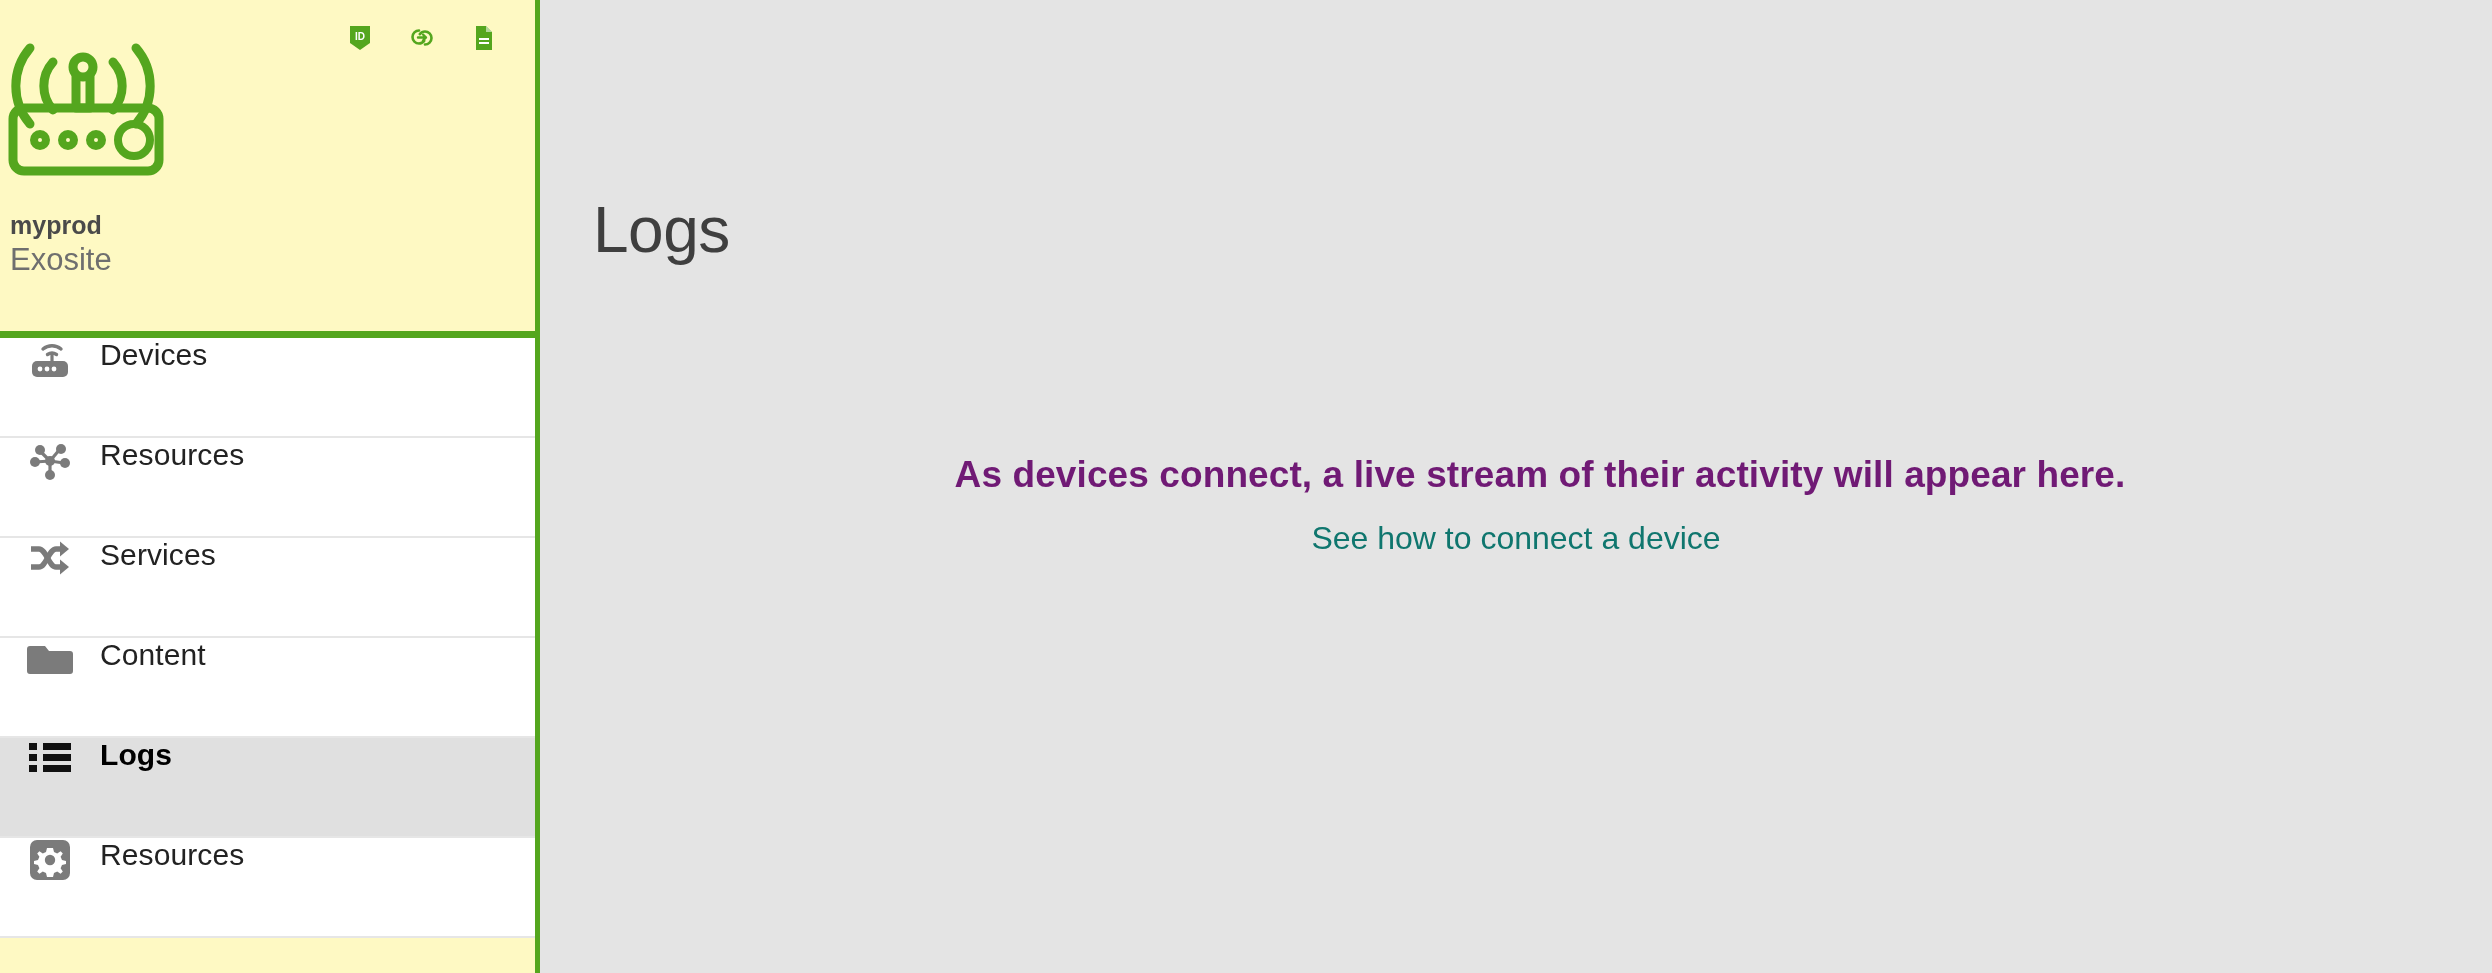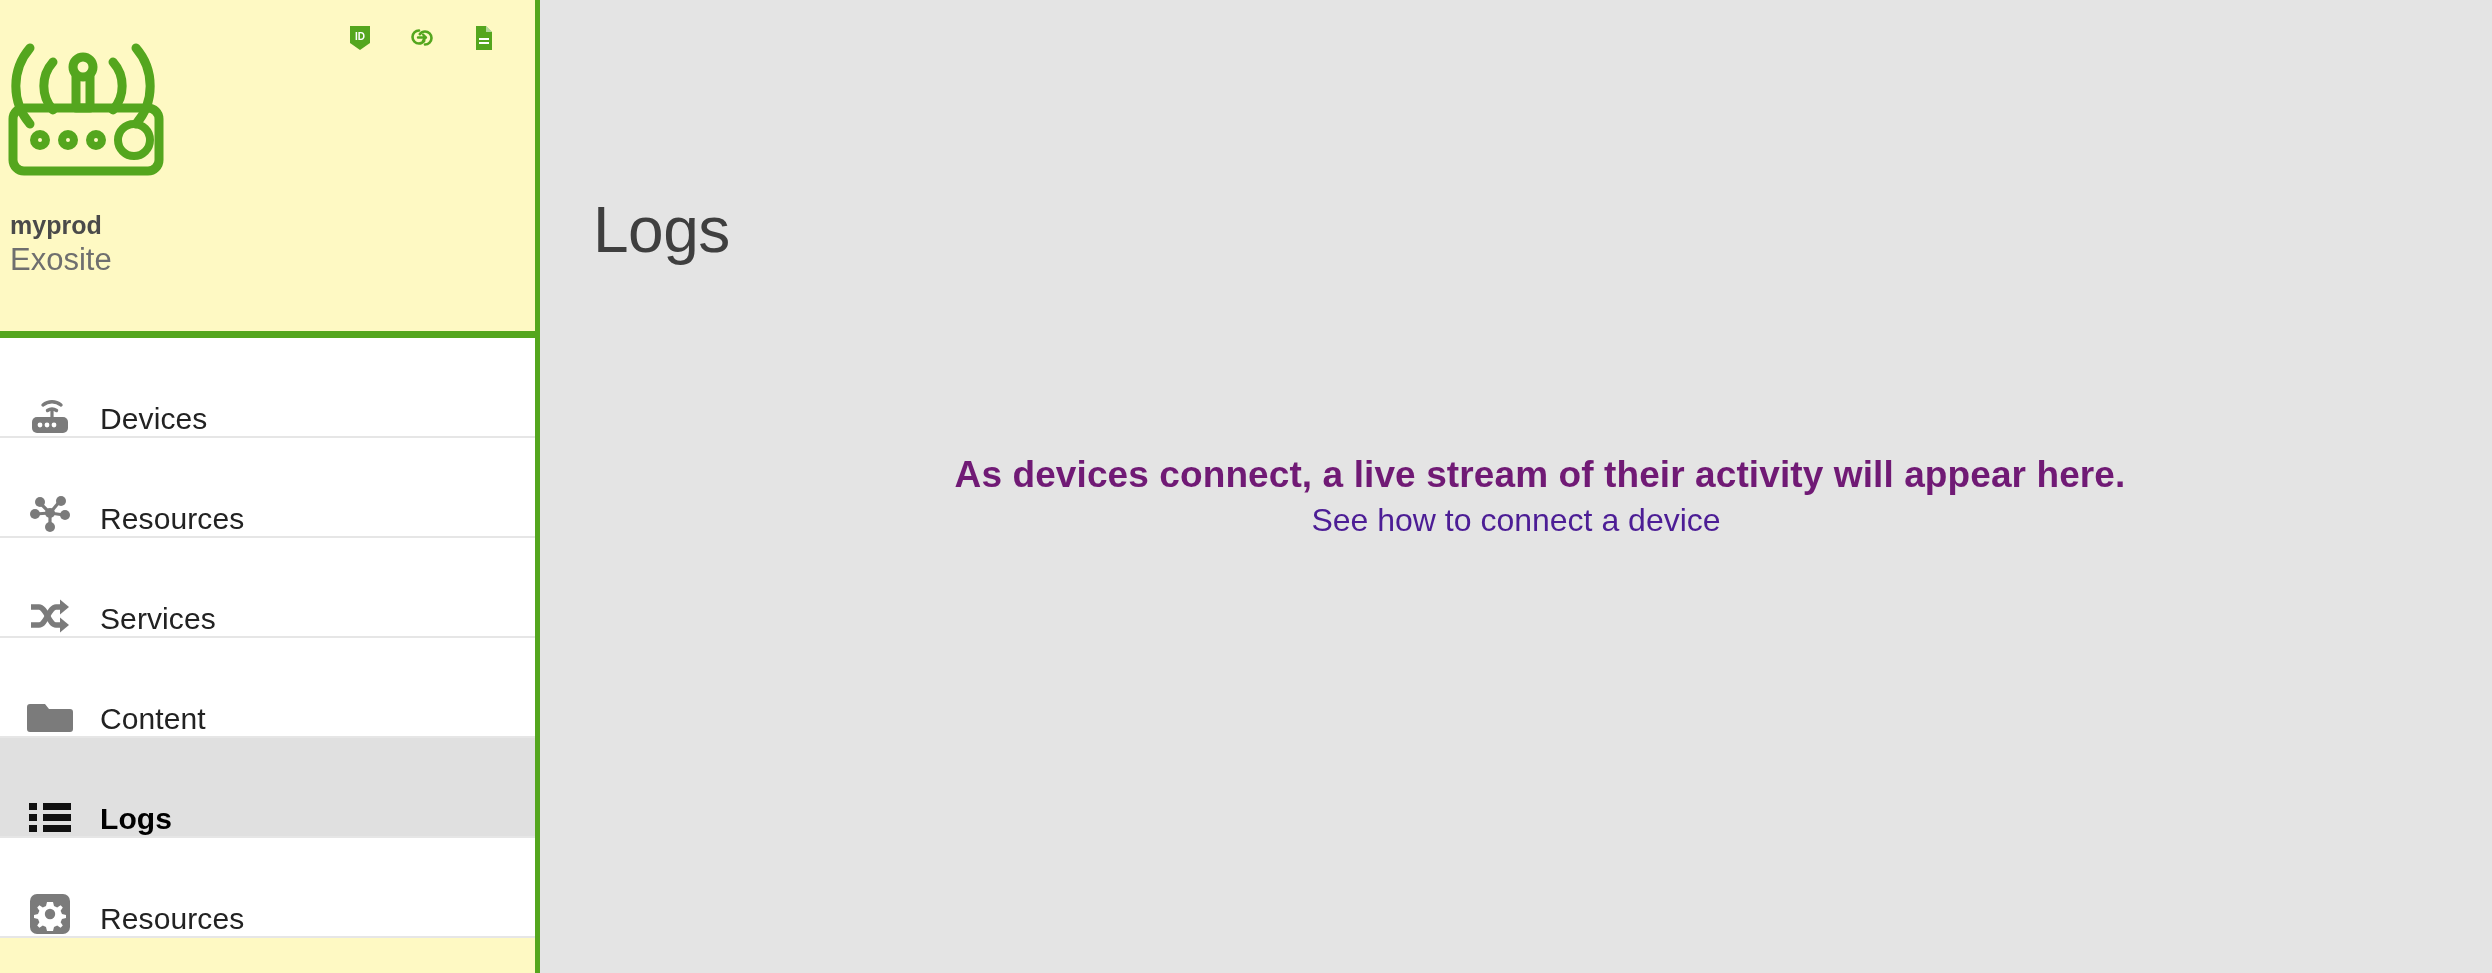--- a/index.html
+++ b/index.html
@@ -96,21 +96,21 @@
   .nav {
     display: flex;
     flex-direction: column;
     flex: 1 1 auto;
     overflow: hidden;
   }
   .nav-item {
     height: 100px;
     box-sizing: border-box;
     display: flex;
-    align-items: flex-end;
+    align-items: flex-start;
     border-bottom: 2px solid #e6e6e6;
     background: #ffffff;
     cursor: pointer;
     flex: 0 0 auto;
   }
   .nav-item.active {
     background: #e0e0e0;
   }
   .nav-icon {
     width: 100px;
@@ -161,23 +161,23 @@
   .empty-line {
     font-size: 37px;
     color: #701a75;
     font-weight: bold;
     line-height: 46px;
     letter-spacing: 0.1px;
     margin-left: 48px;
   }
   .empty-link {
     display: inline-block;
-    margin-top: 2px;
+    margin-top: 20px;
     font-size: 32px;
-    color: #4c1d95;
+    color: #0f766e;
     text-decoration: none;
     line-height: 40px;
     cursor: pointer;
   }
 </style>
 </head>
 <body>
 
 <div id="app">
 

